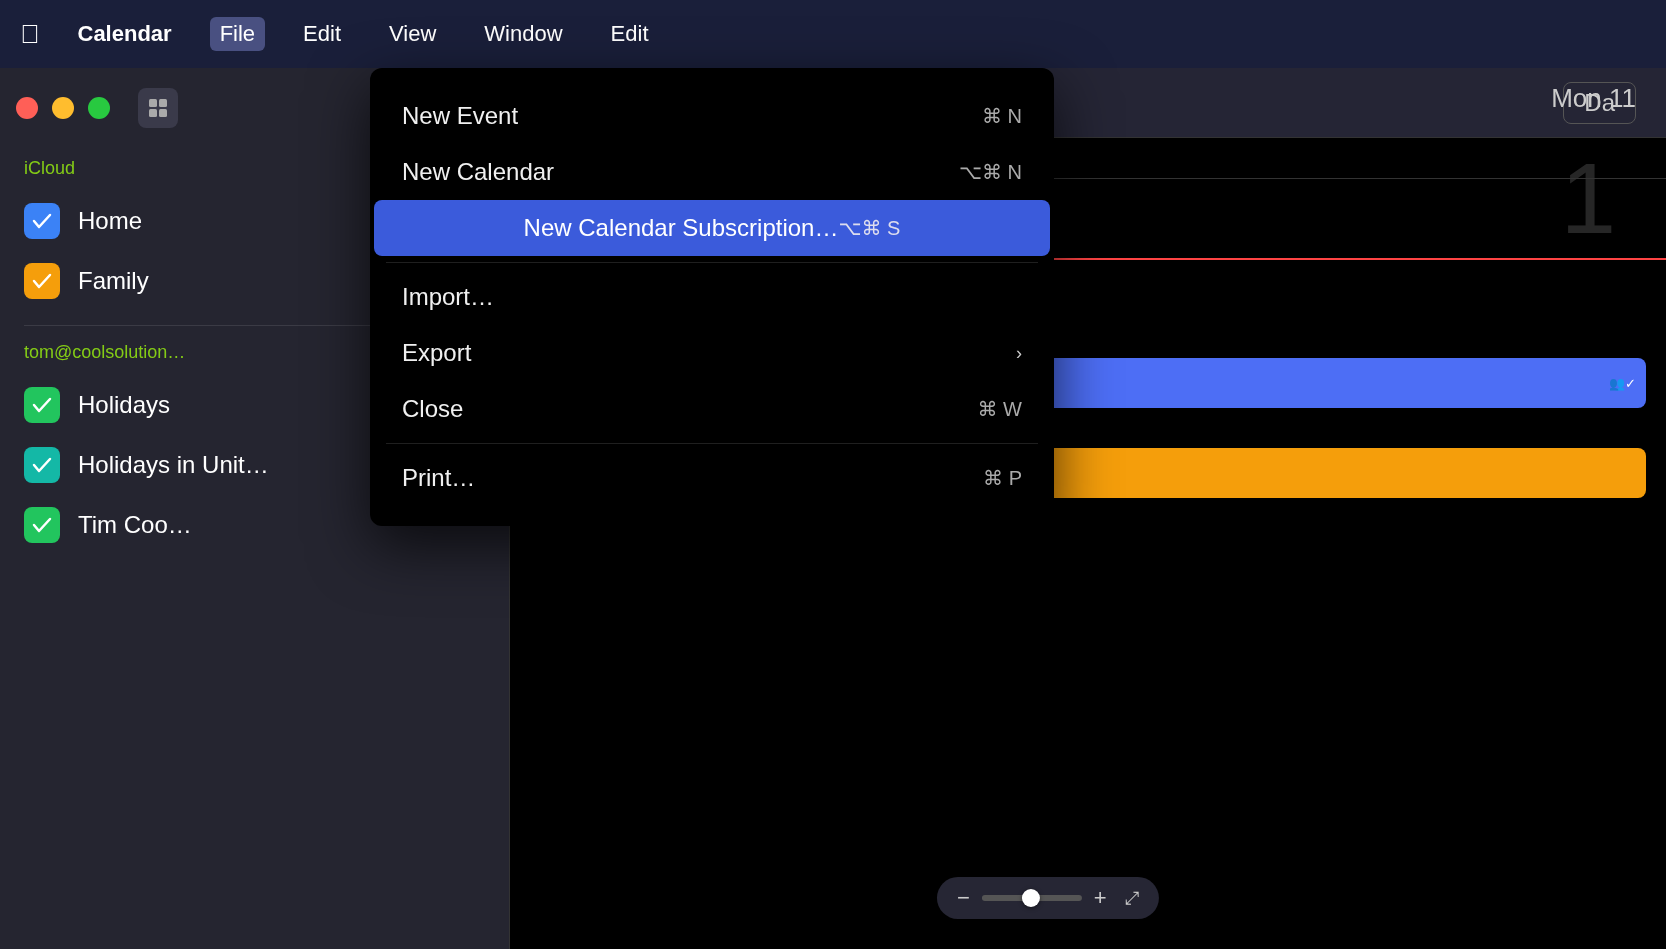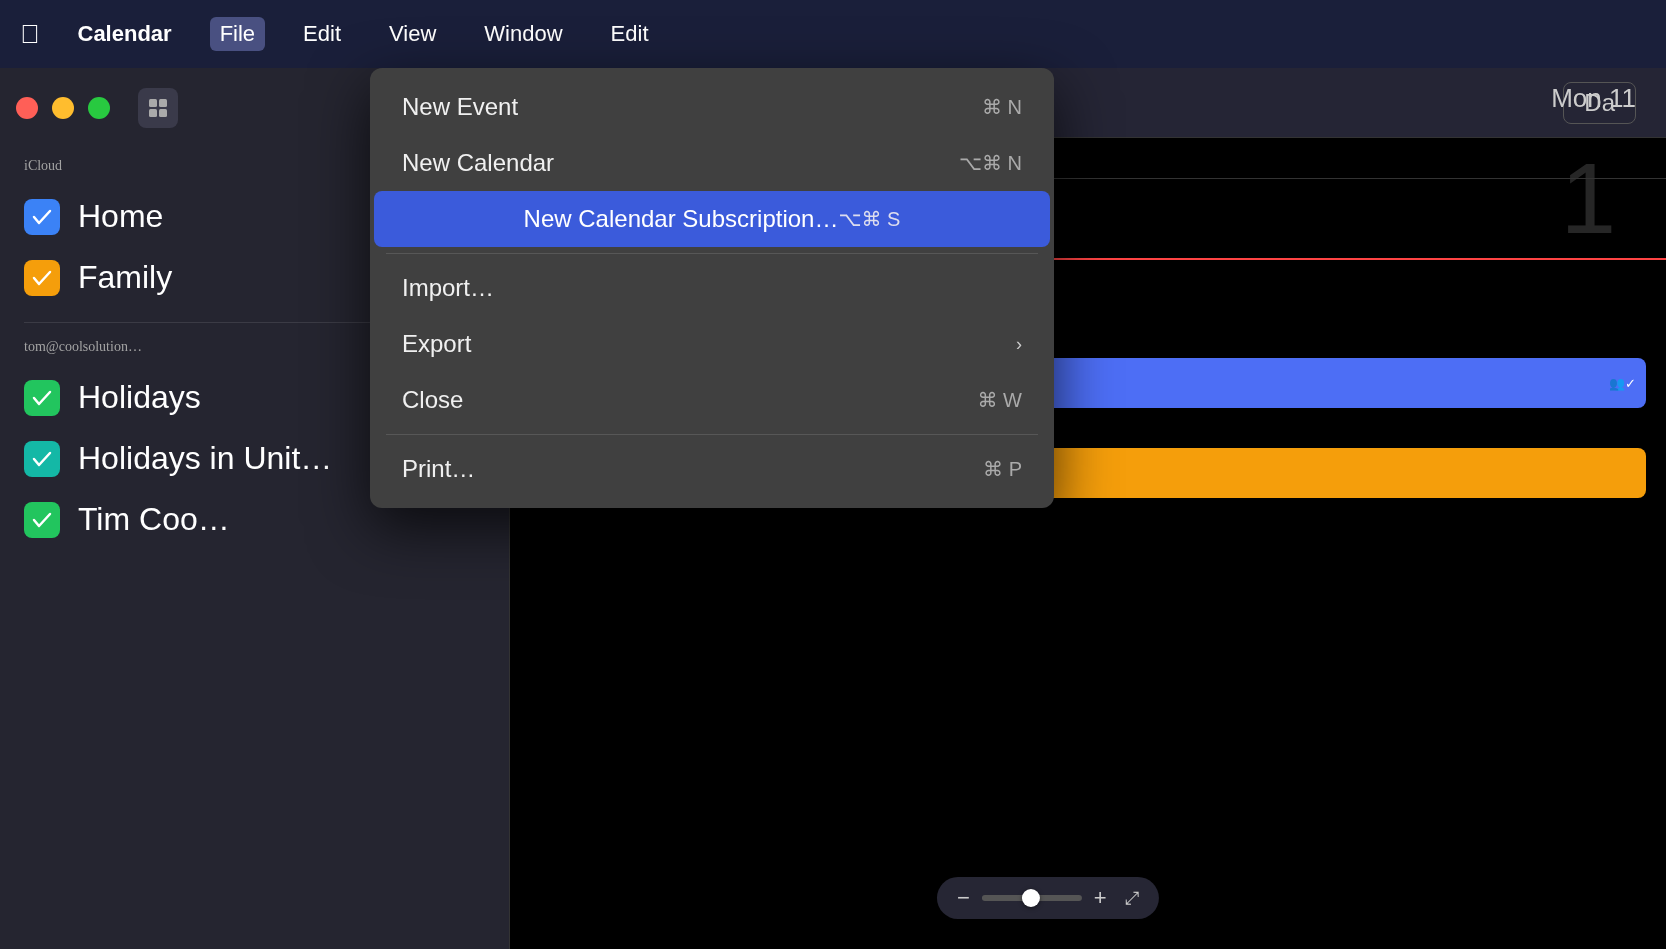--- a/index.html
+++ b/index.html
@@ -73,25 +73,24 @@
       margin-left: 14px;
       width: 40px; height: 40px;
       background: #3a3a4a;
       border-radius: 8px;
       display: flex; align-items: center; justify-content: center;
       cursor: pointer;
     }
     .wc-grid svg { width: 22px; height: 22px; fill: #aaa; }
 
     .sidebar-section-label {
-      color: #a3a3a3;
-      font-size: 14px;
+      color: #84cc16;
+      font-size: 18px;
       margin-bottom: 14px;
       padding-left: 8px;
-      font-family: Liberation Serif, serif;
     }
 
     .sidebar-item {
       display: flex;
       align-items: center;
       gap: 18px;
       padding: 10px 8px;
       border-radius: 8px;
       margin-bottom: 4px;
       cursor: pointer;
@@ -105,21 +104,21 @@
     }
     .checkbox svg { width: 22px; height: 22px; fill: white; }
     .cb-blue { background: #3b82f6; }
     .cb-yellow { background: #f59e0b; }
     .cb-purple { background: #a855f7; }
     .cb-green { background: #22c55e; }
     .cb-teal { background: #14b8a6; }
 
     .sidebar-item-label {
       color: #ffffff;
-      font-size: 32px;
+      font-size: 24px;
       font-weight: 400;
     }
 
     .sidebar-divider {
       height: 1px;
       background: rgba(255,255,255,0.1);
       margin: 16px 8px;
     }
 
     
@@ -252,23 +251,23 @@
       font-size: 100px;
       font-weight: 200;
       line-height: 1;
       opacity: 0.15;
     }
     .dropdown-menu {
       position: absolute;
       top: 68px;
       left: 370px;
       width: 684px;
-      background: #404040;
+      background: #000000;
       border-radius: 12px;
-      padding: 11px 0;
+      padding: 20px 0;
       box-shadow: 0 20px 60px rgba(0,0,0,0.7);
       z-index: 300;
     }
     .menu-item {
       display: flex;
       align-items: center;
       justify-content: space-between;
       padding: 14px 28px;
       cursor: pointer;
       border-radius: 4px;

